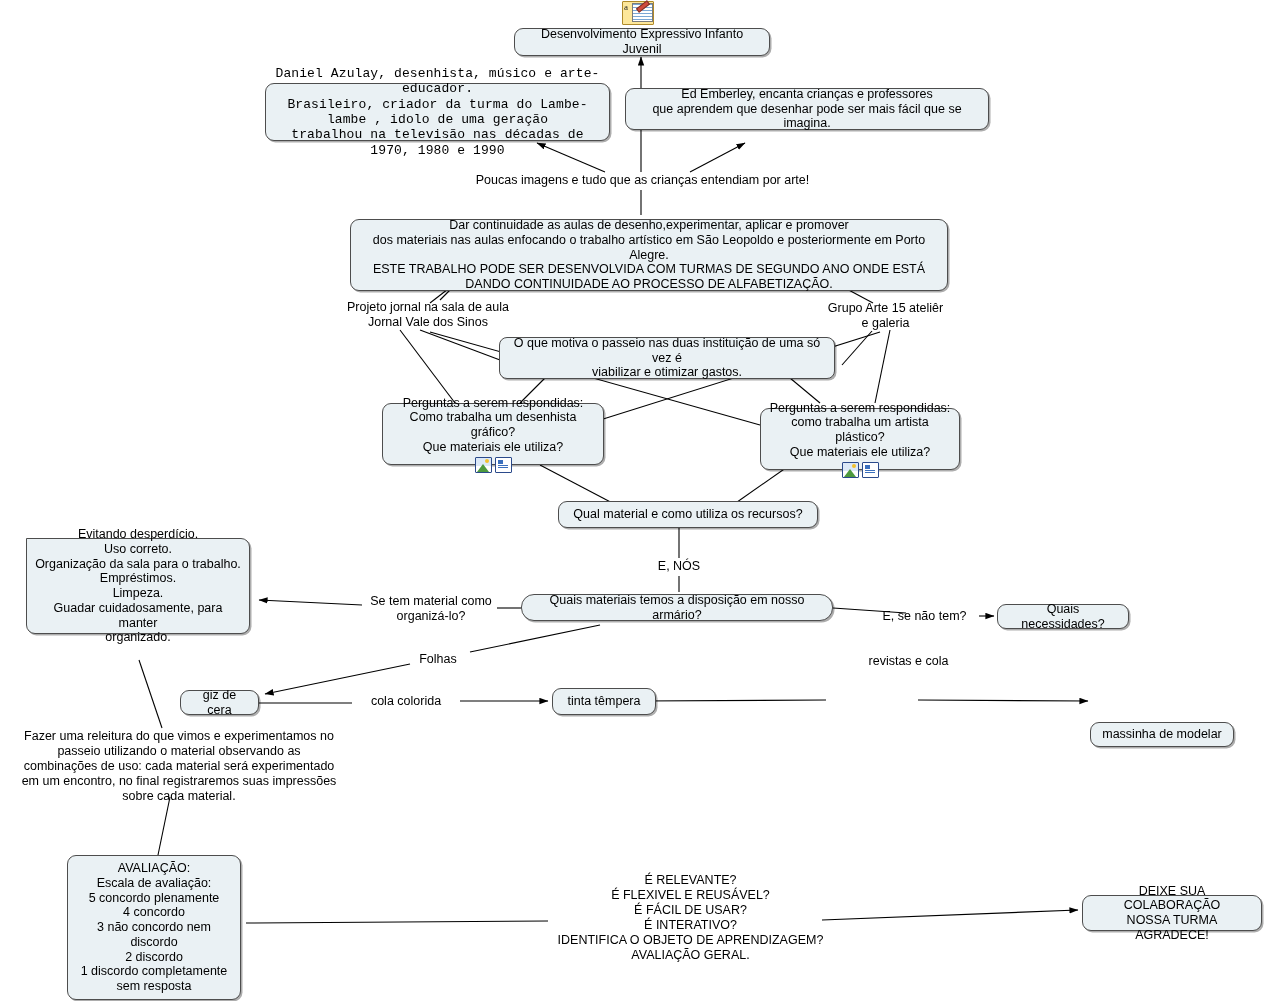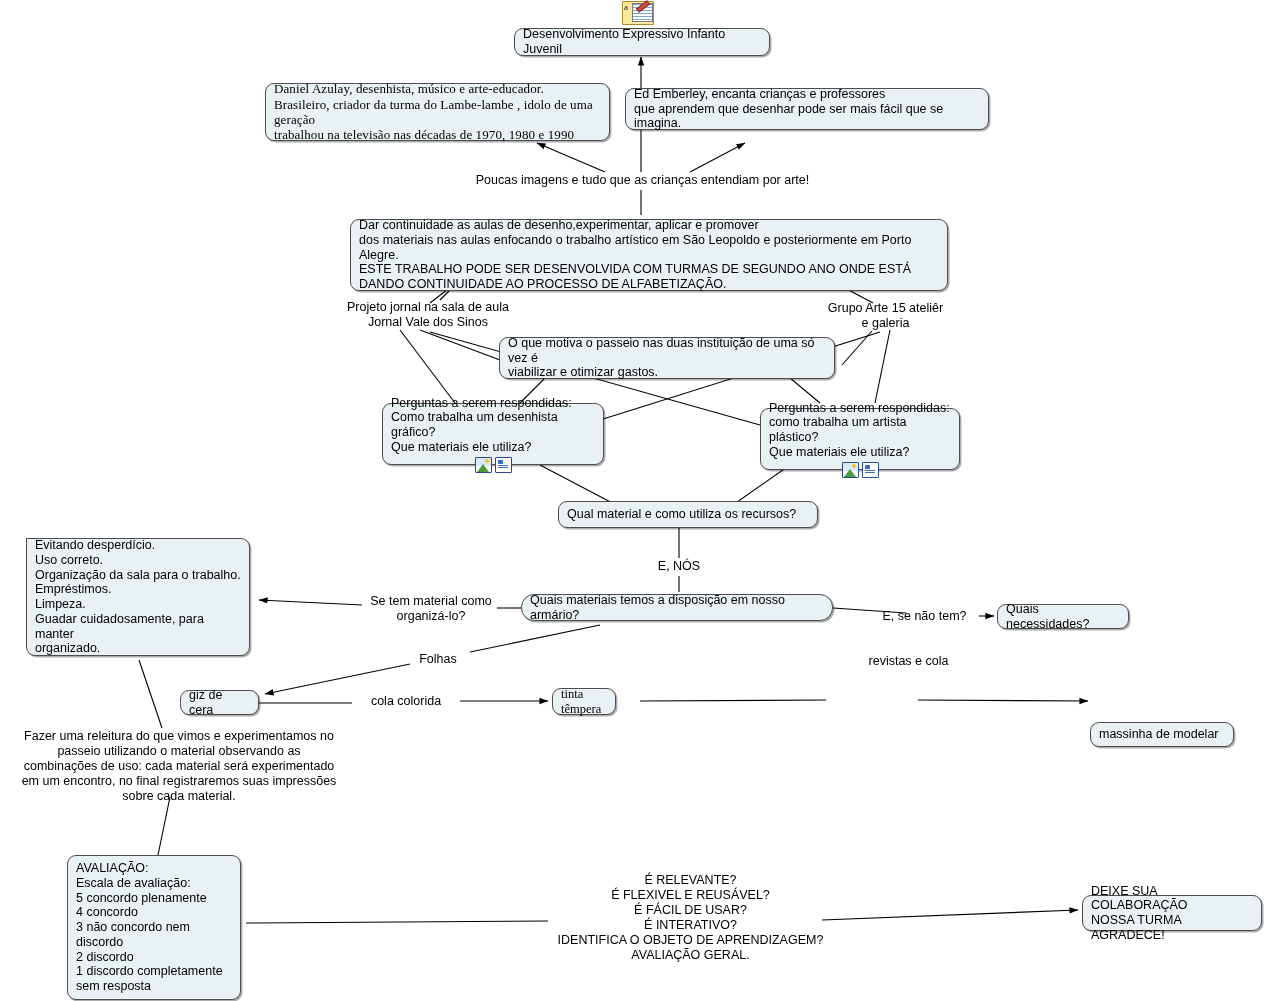--- a/index.html
+++ b/index.html
@@ -10,20 +10,21 @@
   }
   #canvas{position:absolute;left:0;top:0;width:1264px;height:1001px;}
   #edges{position:absolute;left:0;top:0;width:1264px;height:1001px;pointer-events:none;}
 
   .node{
     position:absolute;
     box-sizing:border-box;
     background:#eaf1f4;
     border:1px solid #4d4d4d;
     border-radius:9px;
+    text-align:center;
     line-height:1.18;
     font-size:12.5px;
     color:#000;
     padding:4px 8px;
     display:flex;
     flex-direction:column;
     align-items:center;
     justify-content:center;
     box-shadow:1.5px 1.5px 0 rgba(0,0,0,0.32);
   }
@@ -167,21 +168,21 @@
   <div class="note-icon" style="left:622px;top:1px;">
     <div class="pg"></div>
     <div class="a">a</div>
     <div class="pencil"></div>
   </div>
 
   <div class="node" style="left:514px;top:28px;width:256px;height:28px;">
     <span class="txt">Desenvolvimento Expressivo Infanto Juvenil</span>
   </div>
 
-  <div class="node serif" style="left:265px;top:83px;width:345px;height:58px;">
+  <div class="node serif" style="left:265px;top:83px;width:345px;height:58px;font-family:Liberation Mono, monospace;">
     <span class="txt">Daniel Azulay, desenhista, músico e arte-educador.
 Brasileiro, criador da turma do Lambe-lambe , idolo de uma geração
 trabalhou na televisão nas décadas de 1970, 1980 e 1990</span>
   </div>
 
   <div class="node" style="left:625px;top:88px;width:364px;height:42px;">
     <span class="txt">Ed Emberley, encanta crianças e professores
 que aprendem que desenhar pode ser mais fácil que se imagina.</span>
   </div>
 
@@ -193,21 +194,21 @@
 ESTE TRABALHO PODE SER DESENVOLVIDA COM TURMAS DE SEGUNDO ANO ONDE ESTÁ
 DANDO CONTINUIDADE AO PROCESSO DE ALFABETIZAÇÃO.</span>
   </div>
 
   <div class="label" style="left:313px;top:300px;width:230px;">Projeto jornal na sala de aula
 Jornal Vale dos Sinos</div>
 
   <div class="label" style="left:818px;top:301px;width:135px;">Grupo Arte 15 ateliêr
 e galeria</div>
 
-  <div class="node" style="left:499px;top:337px;width:336px;height:42px;">
+  <div class="node" style="left:499px;top:337px;width:336px;height:42px;border-radius:8px;">
     <span class="txt">O que motiva o passeio nas duas instituição de uma só vez é
 viabilizar e otimizar gastos.</span>
   </div>
 
   <div class="node" style="left:382px;top:403px;width:222px;height:62px;">
     <span class="txt">Perguntas a serem respondidas:
 Como trabalha um desenhista gráfico?
 Que materiais ele utiliza?</span>
     <span class="icons">
       <span class="ic ic-pic"></span>
@@ -224,21 +225,21 @@
       <span class="ic ic-doc"></span>
     </span>
   </div>
 
   <div class="node" style="left:558px;top:501px;width:260px;height:27px;">
     <span class="txt">Qual material e como utiliza os recursos?</span>
   </div>
 
   <div class="label" style="left:629px;top:559px;width:100px;">E, NÓS</div>
 
-  <div class="node sq-tl" style="left:26px;top:538px;width:224px;height:118px;">
+  <div class="node sq-tl" style="left:26px;top:538px;width:224px;height:96px;">
     <span class="txt">Evitando desperdício.
 Uso correto.
 Organização da sala para o trabalho.
 Empréstimos.
 Limpeza.
 Guadar cuidadosamente, para manter
 organizado.</span>
   </div>
 
   <div class="label" style="left:361px;top:594px;width:140px;">Se tem material como
@@ -255,21 +256,21 @@
   </div>
 
   <div class="label" style="left:403px;top:652px;width:70px;">Folhas</div>
 
   <div class="node" style="left:180px;top:690px;width:79px;height:25px;">
     <span class="txt">giz de cera</span>
   </div>
 
   <div class="label" style="left:351px;top:694px;width:110px;">cola colorida</div>
 
-  <div class="node" style="left:552px;top:688px;width:64px;height:27px;font-family:Liberation Serif, serif;">
+  <div class="node" style="left:552px;top:688px;width:104px;height:27px;">
     <span class="txt">tinta têmpera</span>
   </div>
 
   <div class="label" style="left:825px;top:654px;width:95px;margin-left:36px;">revistas e cola</div>
 
   <div class="node" style="left:1090px;top:690px;width:144px;height:25px;margin-top:32px;">
     <span class="txt">massinha de modelar</span>
   </div>
 
   <div class="label" style="left:4px;top:729px;width:350px;">Fazer uma releitura do que vimos e experimentamos no

